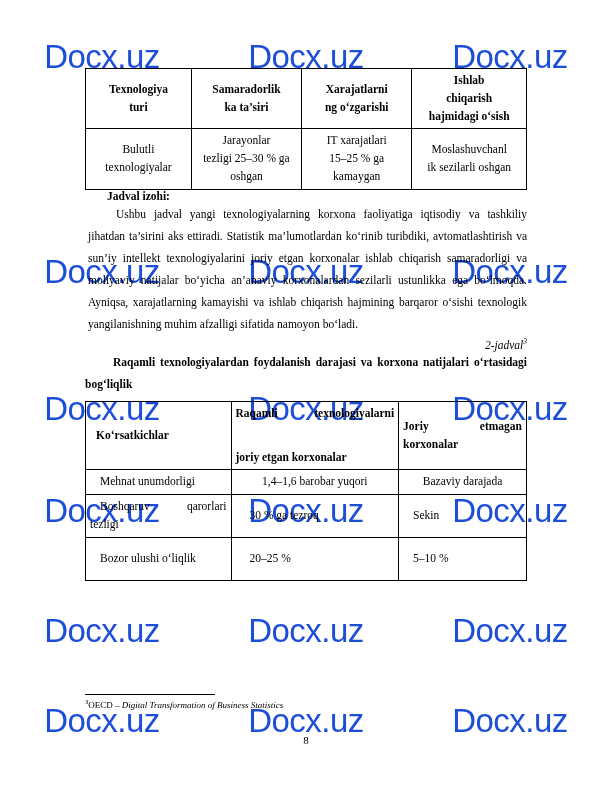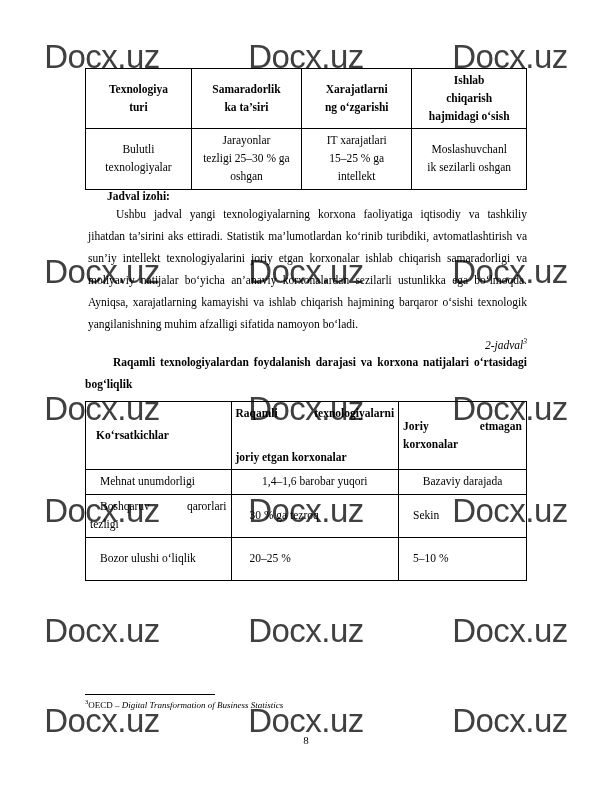--- a/index.html
+++ b/index.html
@@ -30,21 +30,21 @@
     left: 0;
     width: 612px;
     display: flex;
     justify-content: space-around;
     align-items: center;
   }
   .wm-text {
     font-family: "Liberation Sans", "DejaVu Sans", sans-serif;
     font-size: 33px;
     letter-spacing: -0.5px;
-    color: #404040;
+    color: #1d4ed8;
     white-space: nowrap;
     font-weight: 400;
   }
 
   
   #page {
     position: absolute;
     left: 0; top: 0;
     width: 612px;
     height: 784px;
@@ -272,21 +272,21 @@
             <div>texnologiyalar</div>
           </td>
           <td>
             <div>Jarayonlar</div>
             <div>tezligi 25–30 % ga</div>
             <div>oshgan</div>
           </td>
           <td>
             <div>IT xarajatlari</div>
             <div>15–25 % ga</div>
-            <div>intellekt</div>
+            <div>kamaygan</div>
           </td>
           <td>
             <div>Moslashuvchanl</div>
             <div>ik sezilarli oshgan</div>
           </td>
         </tr>
       </tbody>
     </table>
 
     <div class="caption-label">Jadval izohi:</div>

